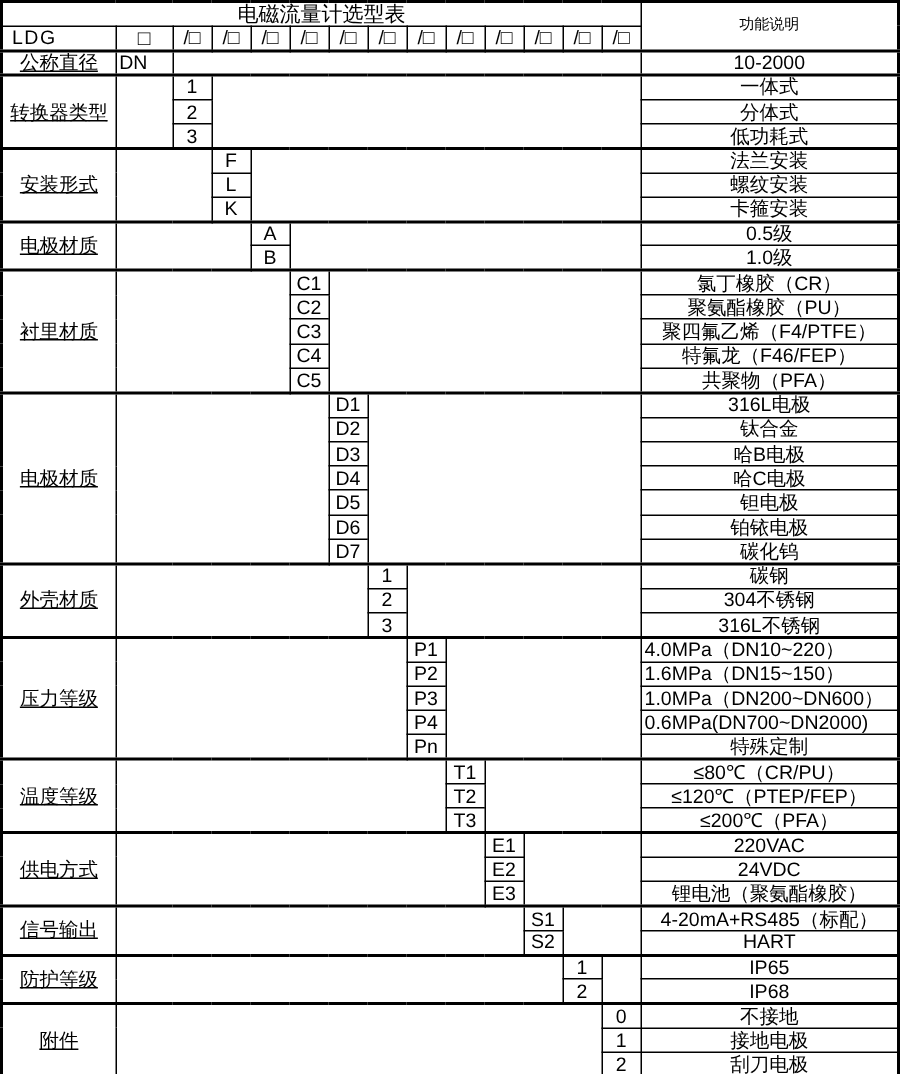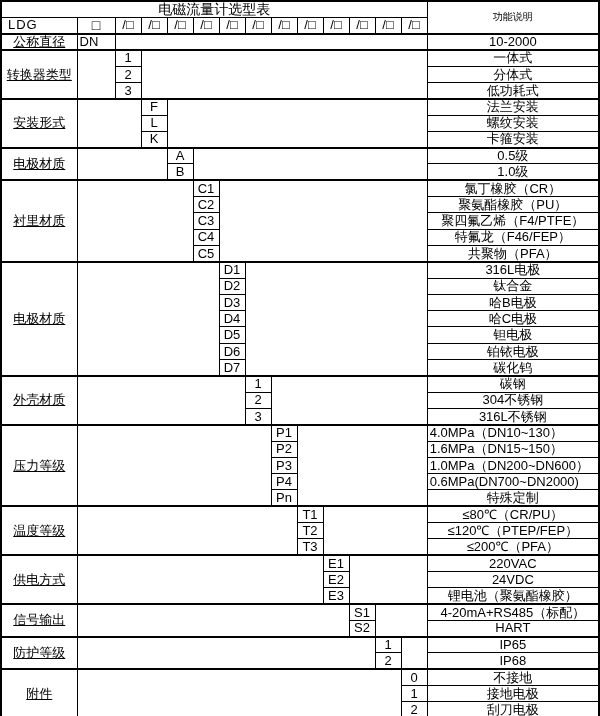--- a/index.html
+++ b/index.html
@@ -173,21 +173,21 @@
       </tr>
       <tr>
         <td>3</td>
         <td>316L不锈钢</td>
       </tr>
       <tr>
         <td class="label-cell gtop" rowspan="5">压力等级</td>
         <td class="gtop" colspan="7" rowspan="5"></td>
         <td class="gtop">P1</td>
         <td class="gtop" colspan="5" rowspan="5"></td>
-        <td class="left gtop">4.0MPa（DN10~130）</td>
+        <td class="left gtop">4.0MPa（DN10~220）</td>
       </tr>
       <tr>
         <td>P2</td>
         <td class="left">1.6MPa（DN15~150）</td>
       </tr>
       <tr>
         <td>P3</td>
         <td class="left">1.0MPa（DN200~DN600）</td>
       </tr>
       <tr>

